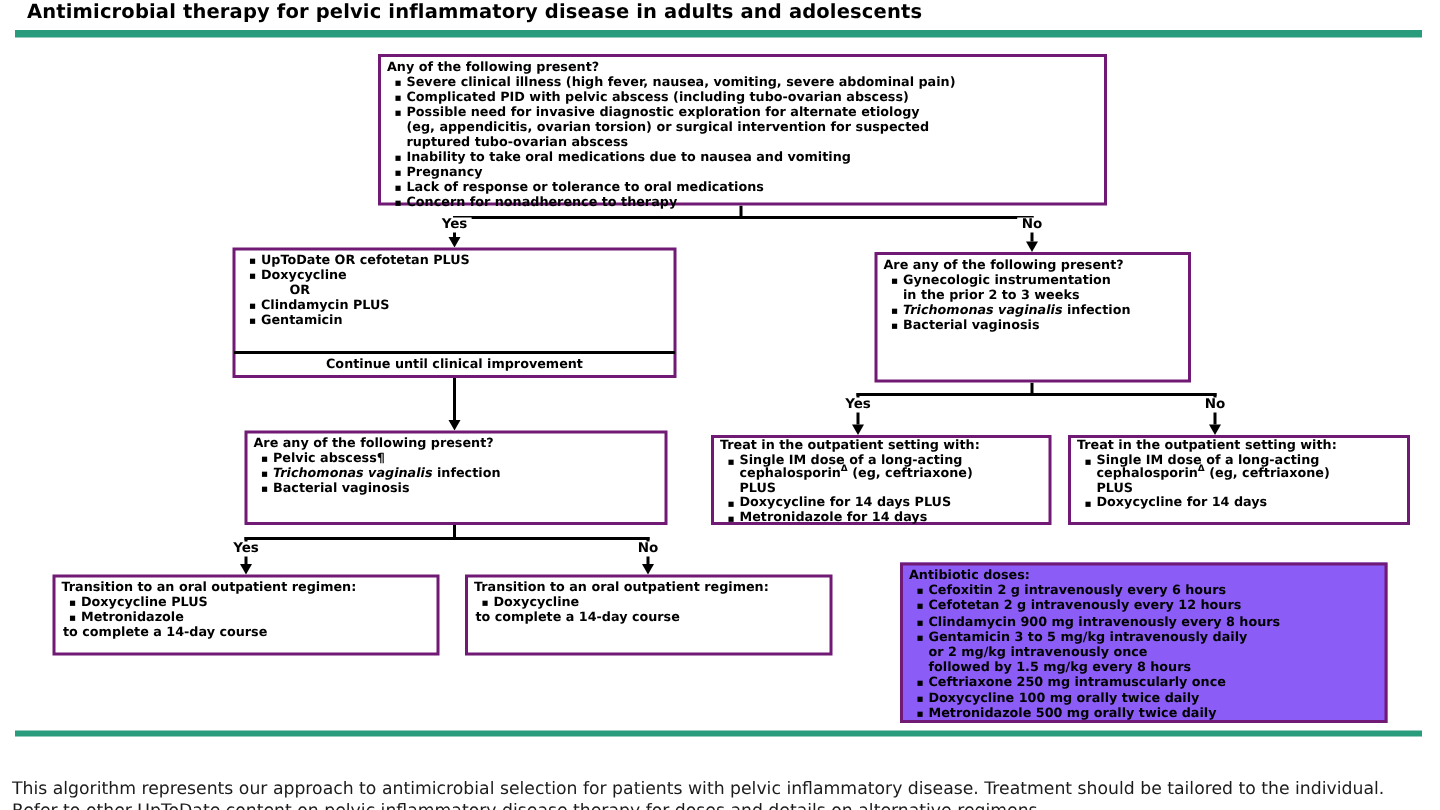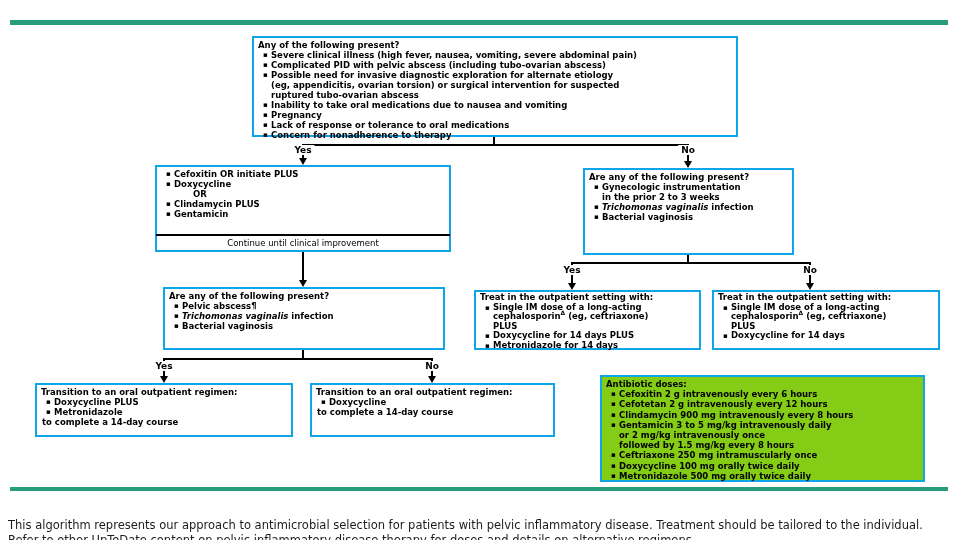--- a/index.html
+++ b/index.html
@@ -11,35 +11,35 @@
   .stage{position:absolute;inset:0;}
   .page-title{
     position:absolute;left:18px;top:1px;font-size:13px;font-weight:bold;
     letter-spacing:.1px;white-space:nowrap;
   }
   .rule{position:absolute;left:10px;width:938px;}
   .rule.top{top:20px;height:5px;}
   .rule.bottom{top:487px;height:4px;}
 
   .box{
-    position:absolute;border:2px solid #0ea5e9;background:#fff;box-sizing:border-box;
+    position:absolute;border:2px solid #701a75;background:#fff;box-sizing:border-box;
     font-size:8.5px;font-weight:bold;line-height:10px;padding:2px 4px;z-index:1;
   }
   .box .hdr{white-space:pre-line;}
   .li{display:flex;align-items:flex-start;}
   .blt{flex:0 0 auto;width:8px;margin-left:5px;font-size:7px;line-height:10px;text-align:left;}
   .txt{white-space:pre-line;}
   .li.nb .txt{margin-left:1px;}
   .li.ind1 .txt{margin-left:32px;}
   sup{font-size:70%;line-height:0;}
   i{}
 
   .continue-row{
     position:absolute;left:-1px;right:-1px;bottom:0;border-top:2px solid #000;
-    text-align:center;padding:2px 0 2px 0;font-weight:normal;
+    text-align:center;padding:2px 0 2px 0;font-weight:bold;
   }
   .box.doses{background:#dcdcdc;line-height:10.2px;}
   .box.treat{line-height:9.6px;padding:1px 4px;margin-left:16px;}
 
   .ln{position:absolute;background:#000;z-index:0;}
   .arrowhead{
     position:absolute;width:0;height:0;z-index:0;transform:translateX(-50%);
     border-left:4px solid transparent;border-right:4px solid transparent;
     border-top:7px solid #000;
   }
@@ -50,20 +50,21 @@
   .footnote{
     position:absolute;left:8px;top:494px;width:946px;
     font-size:11.5px;font-weight:normal;line-height:1.32;color:#1c1c1c;margin-top:24px;
   }
 </style>
 </head>
 <body>
 
 <div class="stage">
 
+  <div class="page-title">Antimicrobial therapy for pelvic inflammatory disease in adults and adolescents</div>
   <div class="rule top" style="background: rgb(42, 156, 126);"></div>
 
   <div class="box" style="left:252px;top:36px;width:486px;height:101px;">
     <div class="hdr">Any of the following present?</div>
     <div>
         <div class="li">
           <span class="blt">▪</span>
           <span class="txt">Severe clinical illness (high fever, nausea, vomiting, severe abdominal pain)</span>
         </div>
         <div class="li">
@@ -99,21 +100,21 @@
   <div class="arrowhead" style="left:303px;top:158px;"></div>
   <div class="lbl" style="left:303px;top:145px;">Yes</div>
   <div class="ln" style="left:687px;top:144px;width:2px;height:17px;"></div>
   <div class="arrowhead" style="left:688px;top:161px;"></div>
   <div class="lbl" style="left:688px;top:145px;">No</div>
 
   <div class="box" style="left:155px;top:165px;width:296px;height:87px;padding-bottom:18px;">
     <div>
         <div class="li">
           <span class="blt">▪</span>
-          <span class="txt">Cefoxitin OR initiate PLUS</span>
+          <span class="txt">UpToDate OR cefotetan PLUS</span>
         </div>
         <div class="li">
           <span class="blt">▪</span>
           <span class="txt">Doxycycline</span>
         </div>
         <div class="li nb ind1">
           <span class="txt">OR</span>
         </div>
         <div class="li">
           <span class="blt">▪</span>
@@ -239,21 +240,21 @@
         <div class="li">
           <span class="blt">▪</span>
           <span class="txt">Doxycycline</span>
         </div>
         <div class="li nb">
           <span class="txt">to complete a 14-day course</span>
         </div>
       </div>
   </div>
 
-  <div class="box doses" style="left: 600px; top: 375px; width: 325px; height: 107px; background: #84cc16;">
+  <div class="box doses" style="left: 600px; top: 375px; width: 325px; height: 107px; background: #8b5cf6;">
     <div class="hdr">Antibiotic doses:</div>
     <div>
         <div class="li">
           <span class="blt">▪</span>
           <span class="txt">Cefoxitin 2 g intravenously every 6 hours</span>
         </div>
         <div class="li">
           <span class="blt">▪</span>
           <span class="txt">Cefotetan 2 g intravenously every 12 hours</span>
         </div>

